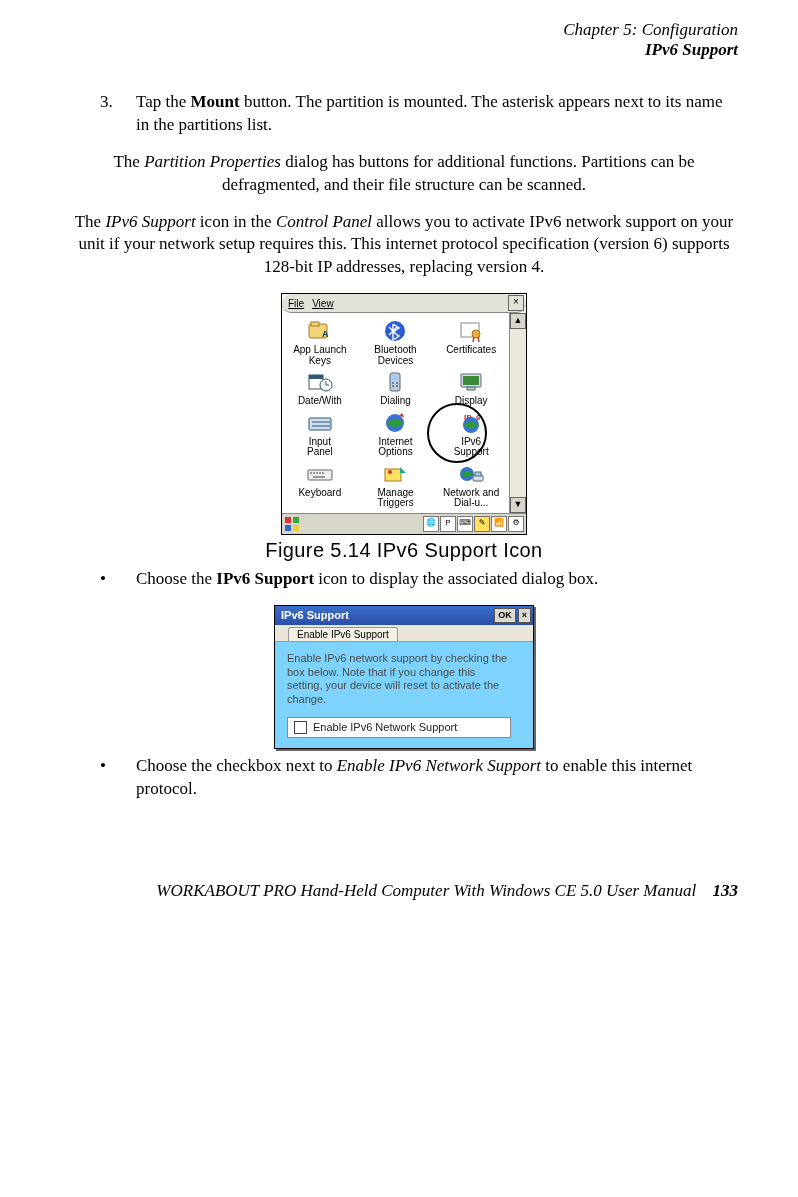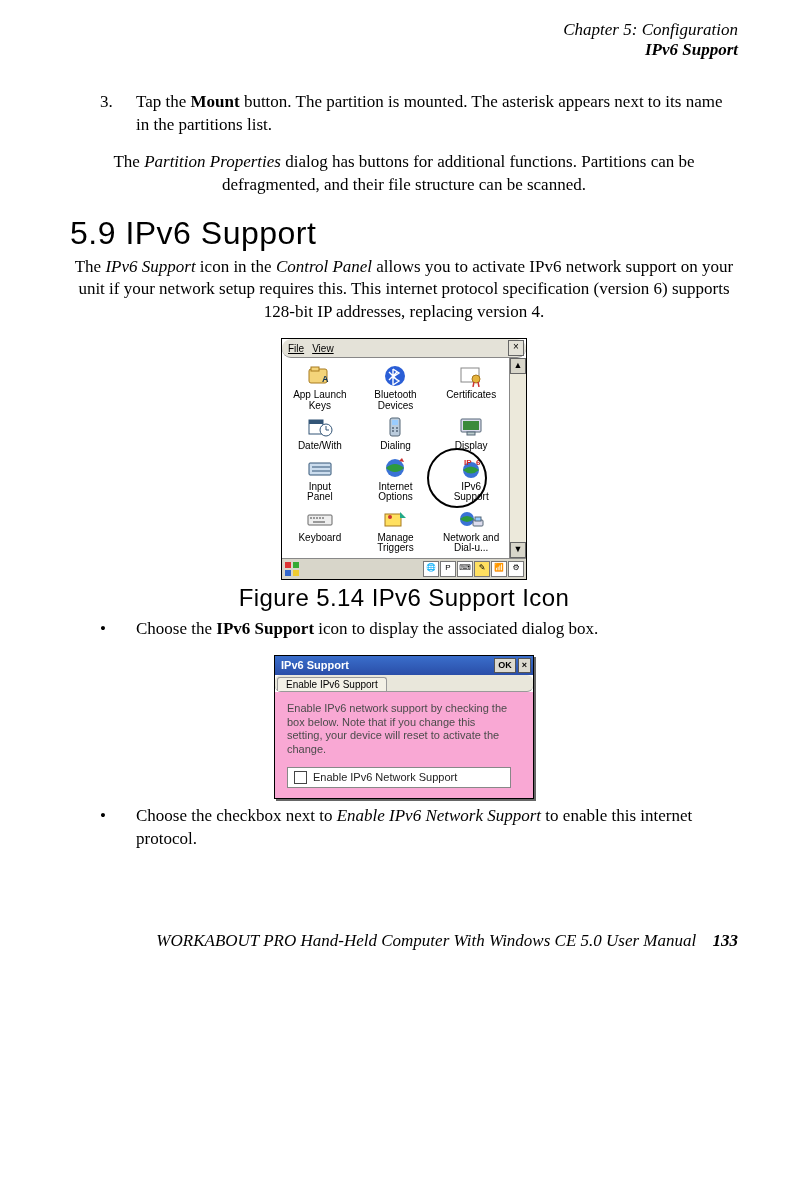--- a/index.html
+++ b/index.html
@@ -42,21 +42,21 @@
     font-weight: 400;
     font-stretch: condensed;
     font-size: 32px;
     margin: 18px 0 4px 0;
     letter-spacing: 0.5px;
   }
   .fig-caption {
     font-family: "Arial Narrow", Arial, sans-serif;
     font-stretch: condensed;
     text-align: center;
-    font-size: 24px;
+    font-size: 20px;
     margin: 4px 0 6px 0;
     letter-spacing: 0.4px;
   }
   .footer {
     margin-top: 80px;
     text-align: right;
     font-style: italic;
   }
   .footer .pn { font-weight: bold; margin-left: 12px; }
   b.bold { font-weight: bold; font-style: normal; }
@@ -144,32 +144,31 @@
     padding:2px 2px 2px 6px;
   }
   .dlg-title .btns { margin-left:auto; display:flex; gap:2px;padding-left:35px; }
   .dlg-title .tbtn {
     background:#dcdad0; color:#000;
     border:1px solid #555;
     font-size:9px; font-weight:bold;
     padding:0 3px; line-height:13px;
   }
   .dlg-tabstrip {
-    background:#e9e7db; padding:2px 0 0 2px;
+    background:#e9e7db; padding:2px 0 0 13px;
     border-bottom:1px solid #999;
-    border-radius:6px;
   }
   .dlg-tab {
     display:inline-block; background:#f3f1e6;
     border:1px solid #999; border-bottom:none;
     padding:1px 8px; font-size:10px;
     border-radius:3px 3px 0 0;
   }
   .dlg-body {
-    background:#f9a8d4;
+    background:#7dd3fc;
     padding:10px 22px 10px 12px;
     color:#4b4b4b;
   }
   .dlg-body p { margin:0 0 10px 0; line-height:1.25; }
   .dlg-check {
     background:#fff; border:1px solid #888;
     padding:3px 6px; display:flex; align-items:center; gap:6px;
     color:#222;
   }
   .dlg-check .box {
@@ -190,21 +189,20 @@
     <div class="num">3.</div>
     <div>
       <span>Tap the </span><b class="bold">Mount</b><span> button. The partition is mounted. The asterisk appears next to its name in the partitions list.</span>
     </div>
   </div>
 
   <p class="para">
     <span>The </span><i class="ital">Partition Properties</i><span> dialog has buttons for additional functions. Partitions can be defragmented, and their file structure can be scanned.</span>
   </p>
 
-  <div class="h2">5.9  IPv6 Support</div>
 
   <p class="para">
     <span>The </span><i class="ital">IPv6 Support</i><span> icon in the </span><i class="ital">Control Panel</i><span> allows you to activate IPv6 network support on your unit if your network setup requires this. This internet protocol specification (version 6) supports 128-bit IP addresses, replacing version 4.</span>
   </p>
 
   <div class="cp-window">
     <div class="cp-menubar">
       <span>File</span>
       <span>View</span>
       <div class="cp-close">×</div>

